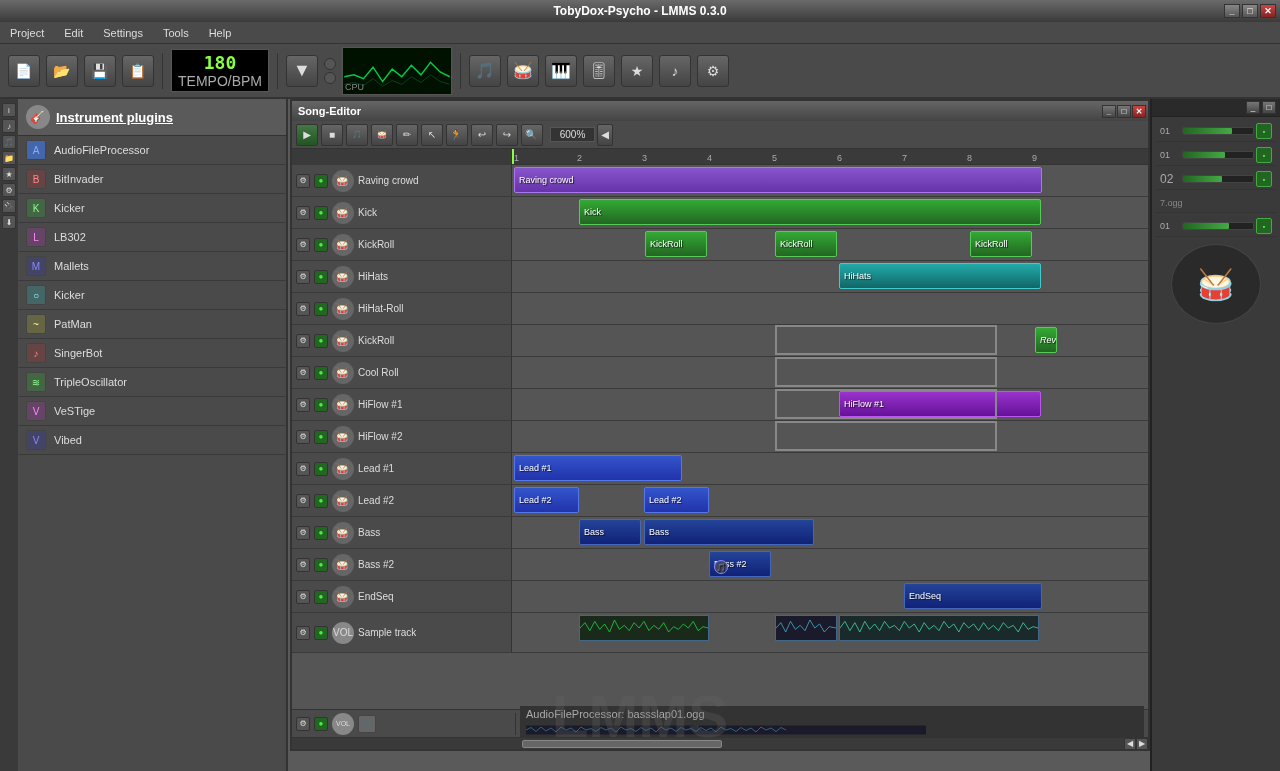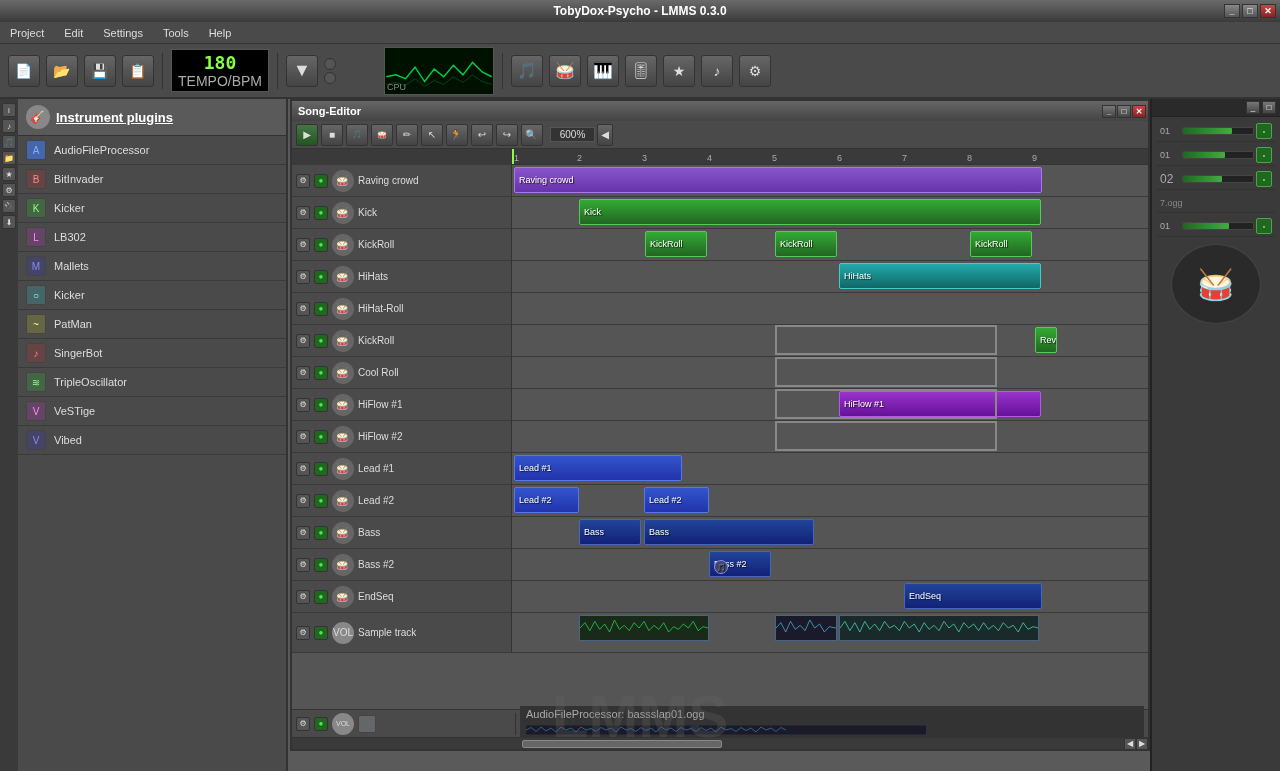--- a/index.html
+++ b/index.html
@@ -106,21 +106,20 @@
       text-align: center;
     }
 
     .cpu-monitor {
       background: #001100;
       border: 1px solid #555;
       width: 110px;
       height: 48px;
       position: relative;
       overflow: hidden;
-      margin-left: 42px;
     }
     .cpu-label {
       position: absolute;
       bottom: 2px;
       left: 2px;
       font-size: 9px;
       color: #888;
     }
     .cpu-wave {
       width: 100%;
@@ -735,21 +734,21 @@
         </div>
 
         <div class="track-row">
           <div class="track-label">
             <div class="track-ctrl-btn">⚙</div>
             <div class="track-ctrl-btn green">●</div>
             <div class="track-drum-icon">🥁</div>
             <span class="track-name">KickRoll</span>
           </div>
           <div class="track-segments">
-            <div class="segment seg-green" style="left:523px;width:22px;">Rev</div>
+            <div class="segment seg-green" style="left:523px;width:22px;font-style:italic;">Rev</div>
 
             <div style="position:absolute;top:0;left:263px;width:222px;height:30px;border:2px solid #888;background:transparent;pointer-events:none;"></div>
           </div>
         </div>
 
         <div class="track-row">
           <div class="track-label">
             <div class="track-ctrl-btn">⚙</div>
             <div class="track-ctrl-btn green">●</div>
             <div class="track-drum-icon">🥁</div>

